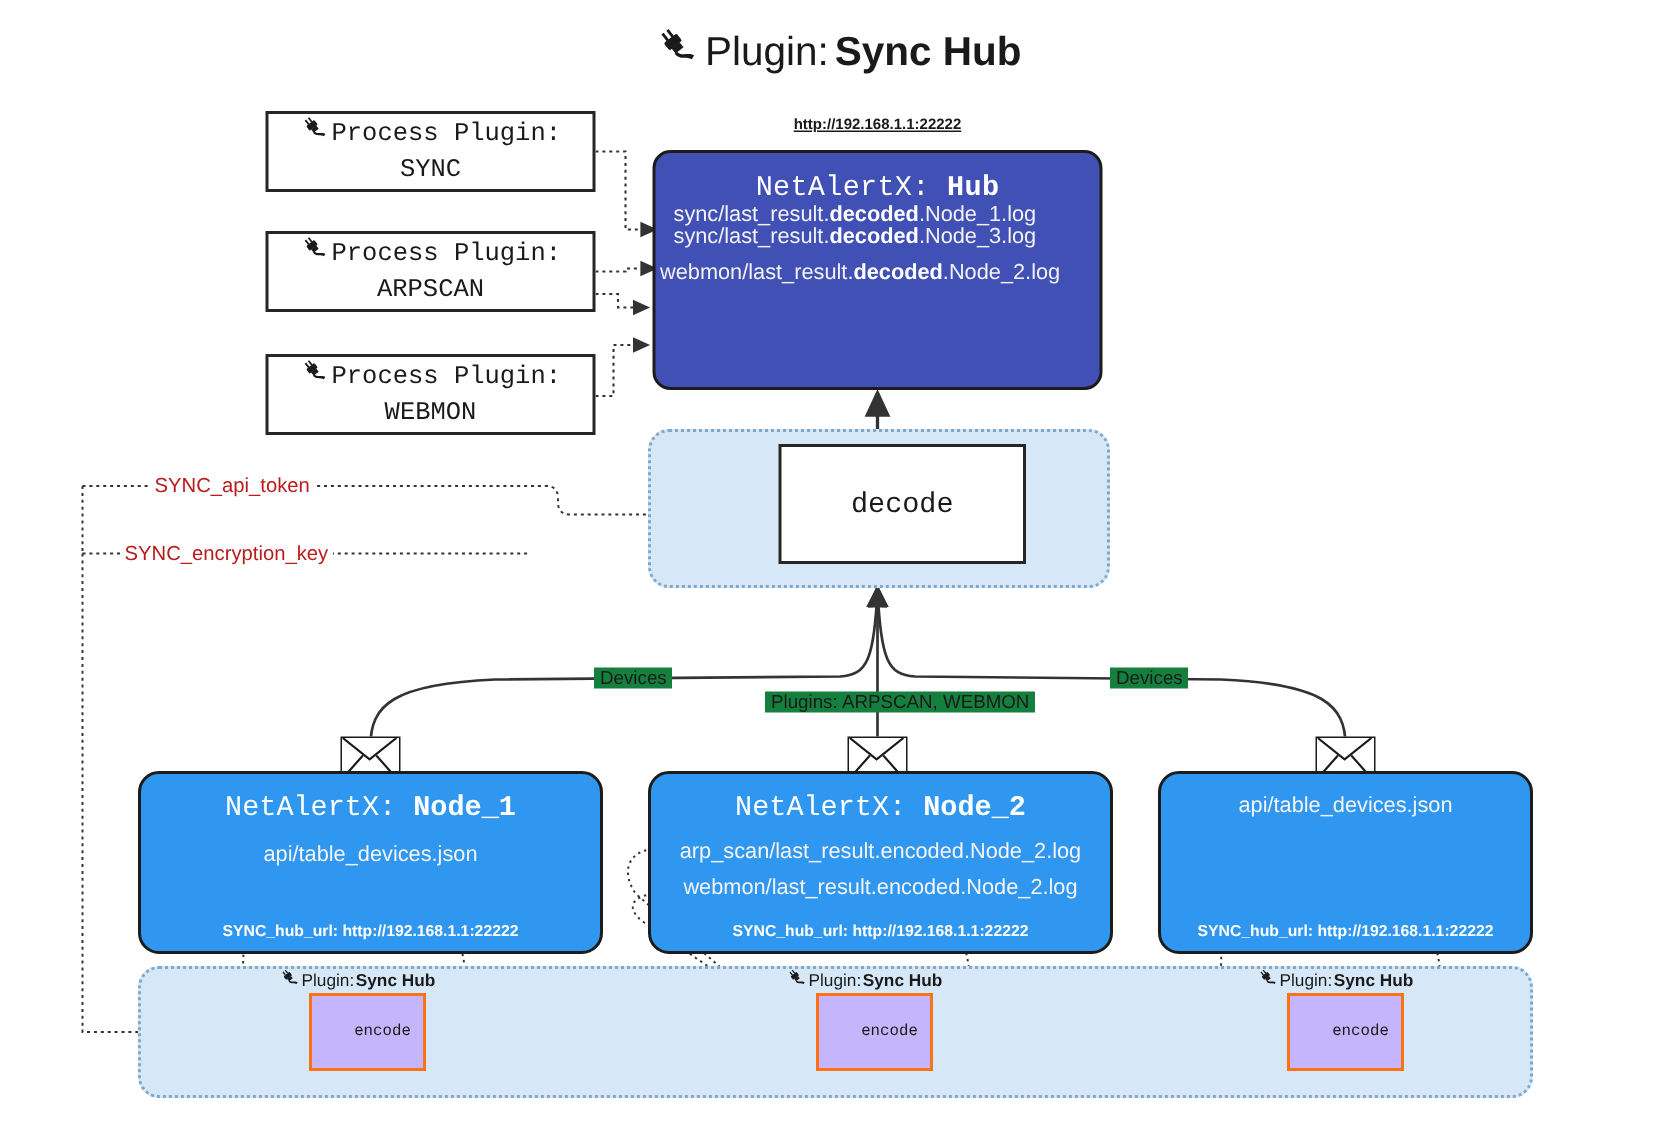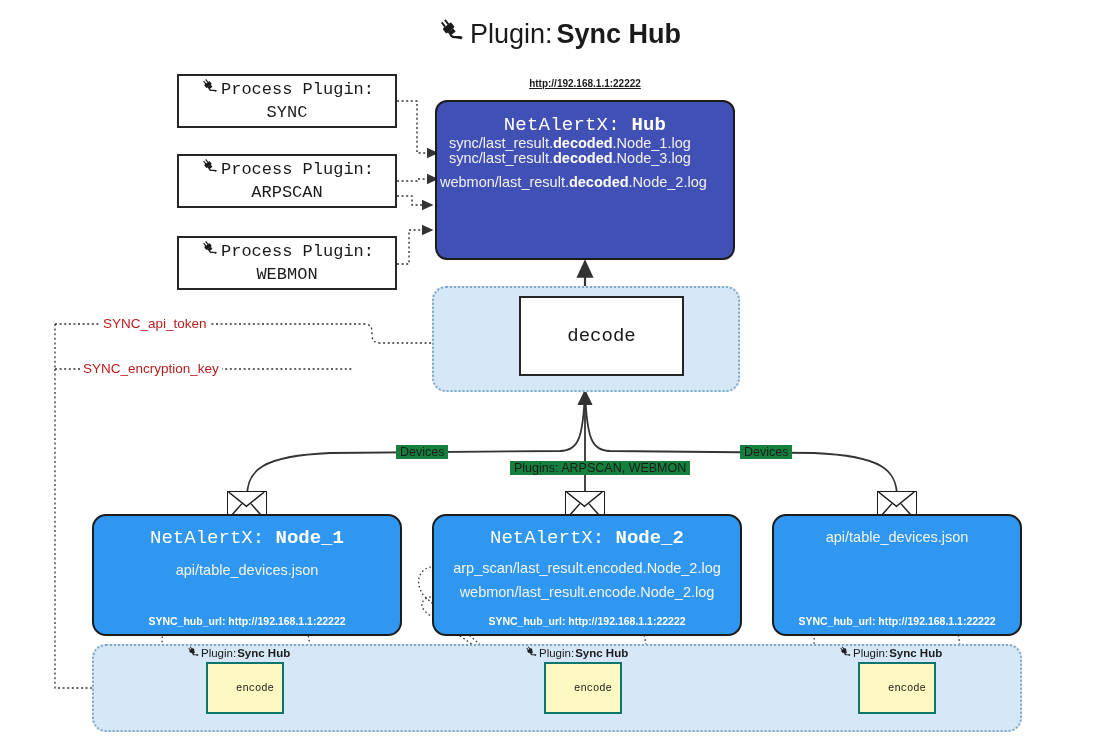--- a/index.html
+++ b/index.html
@@ -53,21 +53,21 @@
   .node{background:#2f97ef;border:2px solid #1c1c1c;border-radius:14px;
         display:flex;flex-direction:column;align-items:center;}
   .node-title{font-family:"Liberation Mono","DejaVu Sans Mono",monospace;
               font-size:19px;color:#ffffff;margin-top:11px;}
   .node-title b{font-weight:700;}
   .node-line{color:#f4f4f4;font-size:14.5px;margin-top:13px;white-space:nowrap;}
   .node-url{color:#ffffff;font-size:10.5px;font-weight:600;position:absolute;bottom:7px;white-space:nowrap;}
 
   
   #encode-group{background:#d6e8f7;border:2px dotted #7fa8c9;border-radius:14px;}
-  .encode-box{background:#fef9c3;border:2px solid #0f766e;
+  .encode-box{background:#c4b5fd;border:2px solid #f97316;
               font-family:"Liberation Mono","DejaVu Sans Mono",monospace;
               font-size:10.5px;color:#1a1a1a;
               display:flex;align-items:center;justify-content:center;padding-left:20px;}
   .encode-cap{font-size:11.5px;color:#1a1a1a;display:flex;align-items:center;
               gap:1px;white-space:nowrap;}
   .encode-cap b{font-weight:700;}
 
   
   .env{background:#ffffff;}
 </style>
@@ -241,21 +241,21 @@
     <div class="node-line">api/table_devices.json</div>
     <div class="node-url">SYNC_hub_url: http://192.168.1.1:22222</div>
   </div>
 
   <div class="abs node" style="left:432px;top:514px;width:310px;height:122px;">
     <div class="node-title">
       <span>NetAlertX:</span>
       <b>Node_2</b>
     </div>
     <div class="node-line" style="margin-top:11px;">arp_scan/last_result.encoded.Node_2.log</div>
-    <div class="node-line" style="margin-top:8px;">webmon/last_result.encode.Node_2.log</div>
+    <div class="node-line" style="margin-top:8px;">webmon/last_result.encoded.Node_2.log</div>
     <div class="node-url">SYNC_hub_url: http://192.168.1.1:22222</div>
   </div>
 
   <div class="abs node" style="left:772px;top:514px;width:250px;height:122px;">
     <div class="node-line">api/table_devices.json</div>
     <div class="node-url">SYNC_hub_url: http://192.168.1.1:22222</div>
   </div>
 
   <div class="abs" id="encode-group" style="left:92px;top:644px;width:930px;height:88px;"></div>
 

